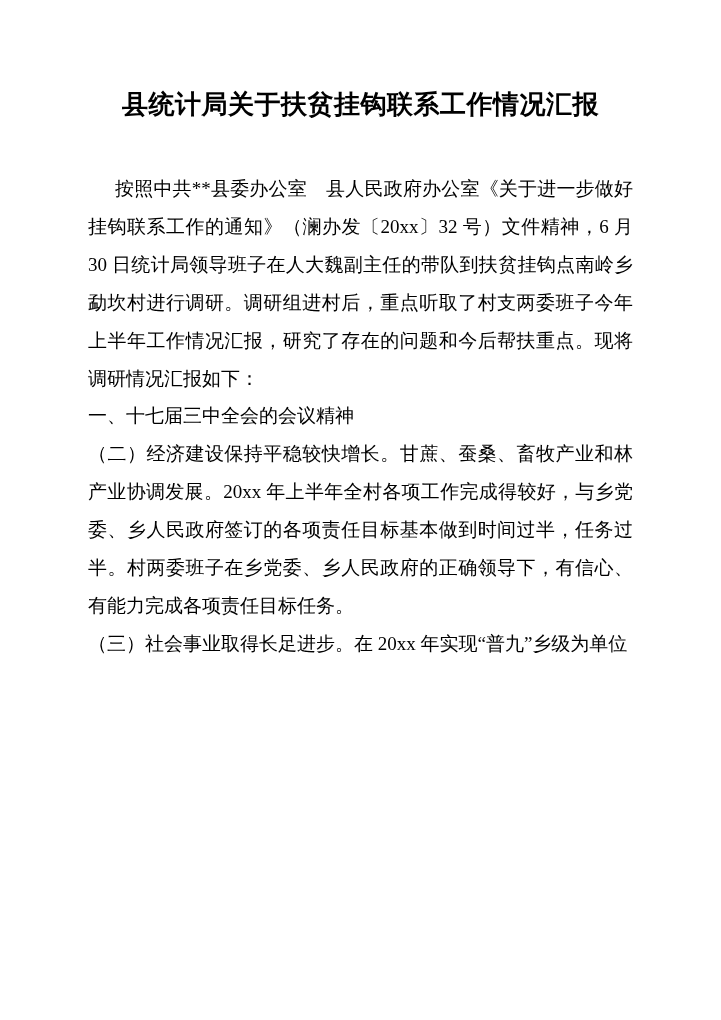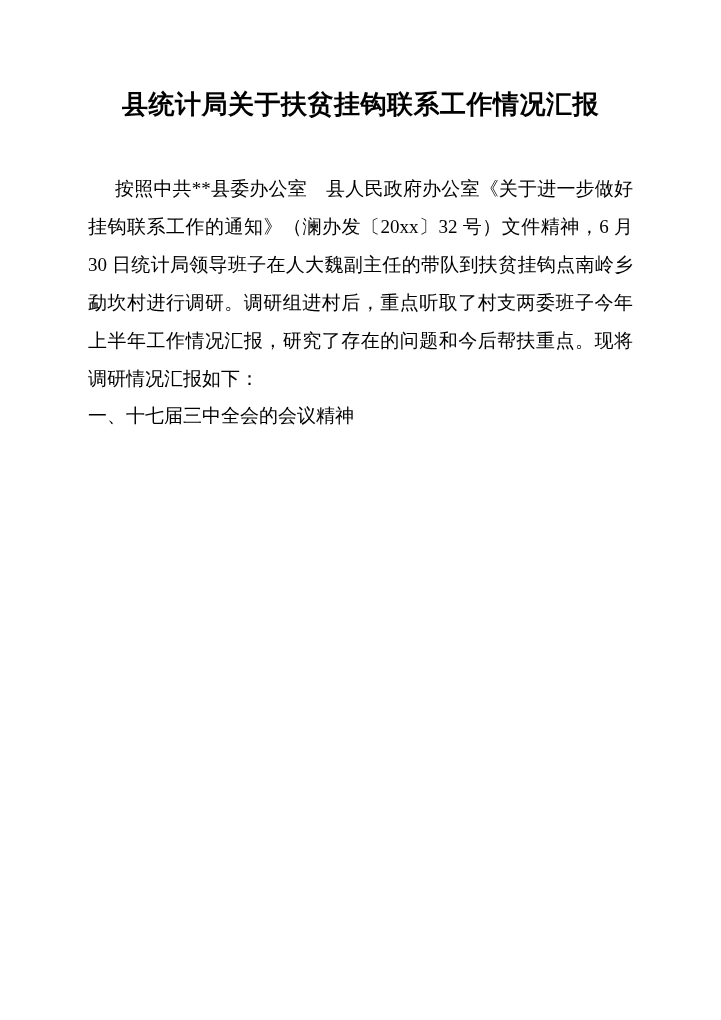--- a/index.html
+++ b/index.html
@@ -56,19 +56,21 @@
 </head>
 <body>
 
 <div class="page">
 
   <h1 class="doc-title">县统计局关于扶贫挂钩联系工作情况汇报</h1>
 
   <div class="doc-body">
     <p class="para first-indent">按照中共**县委办公室　县人民政府办公室《关于进一步做好挂钩联系工作的通知》（澜办发〔20xx〕32 号）文件精神，6 月 30 日统计局领导班子在人大魏副主任的带队到扶贫挂钩点南岭乡勐坎村进行调研。调研组进村后，重点听取了村支两委班子今年上半年工作情况汇报，研究了存在的问题和今后帮扶重点。现将调研情况汇报如下：</p>
     <p class="para">一、十七届三中全会的会议精神</p>
+    <p class="para">（二）经济建设保持平稳较快增长。甘蔗、蚕桑、畜牧产业和林产业协调发展。20xx 年上半年全村各项工作完成得较好，与乡党委、乡人民政府签订的各项责任目标基本做到时间过半，任务过半。村两委班子在乡党委、乡人民政府的正确领导下，有信心、有能力完成各项责任目标任务。</p>
+    <p class="para">（三）社会事业取得长足进步。在 20xx 年实现“普九”乡级为单位</p>
   </div>
 
   <div class="footer">
     <span class="page-number">1</span>
   </div>
 
 </div>
 
 </body></html>

